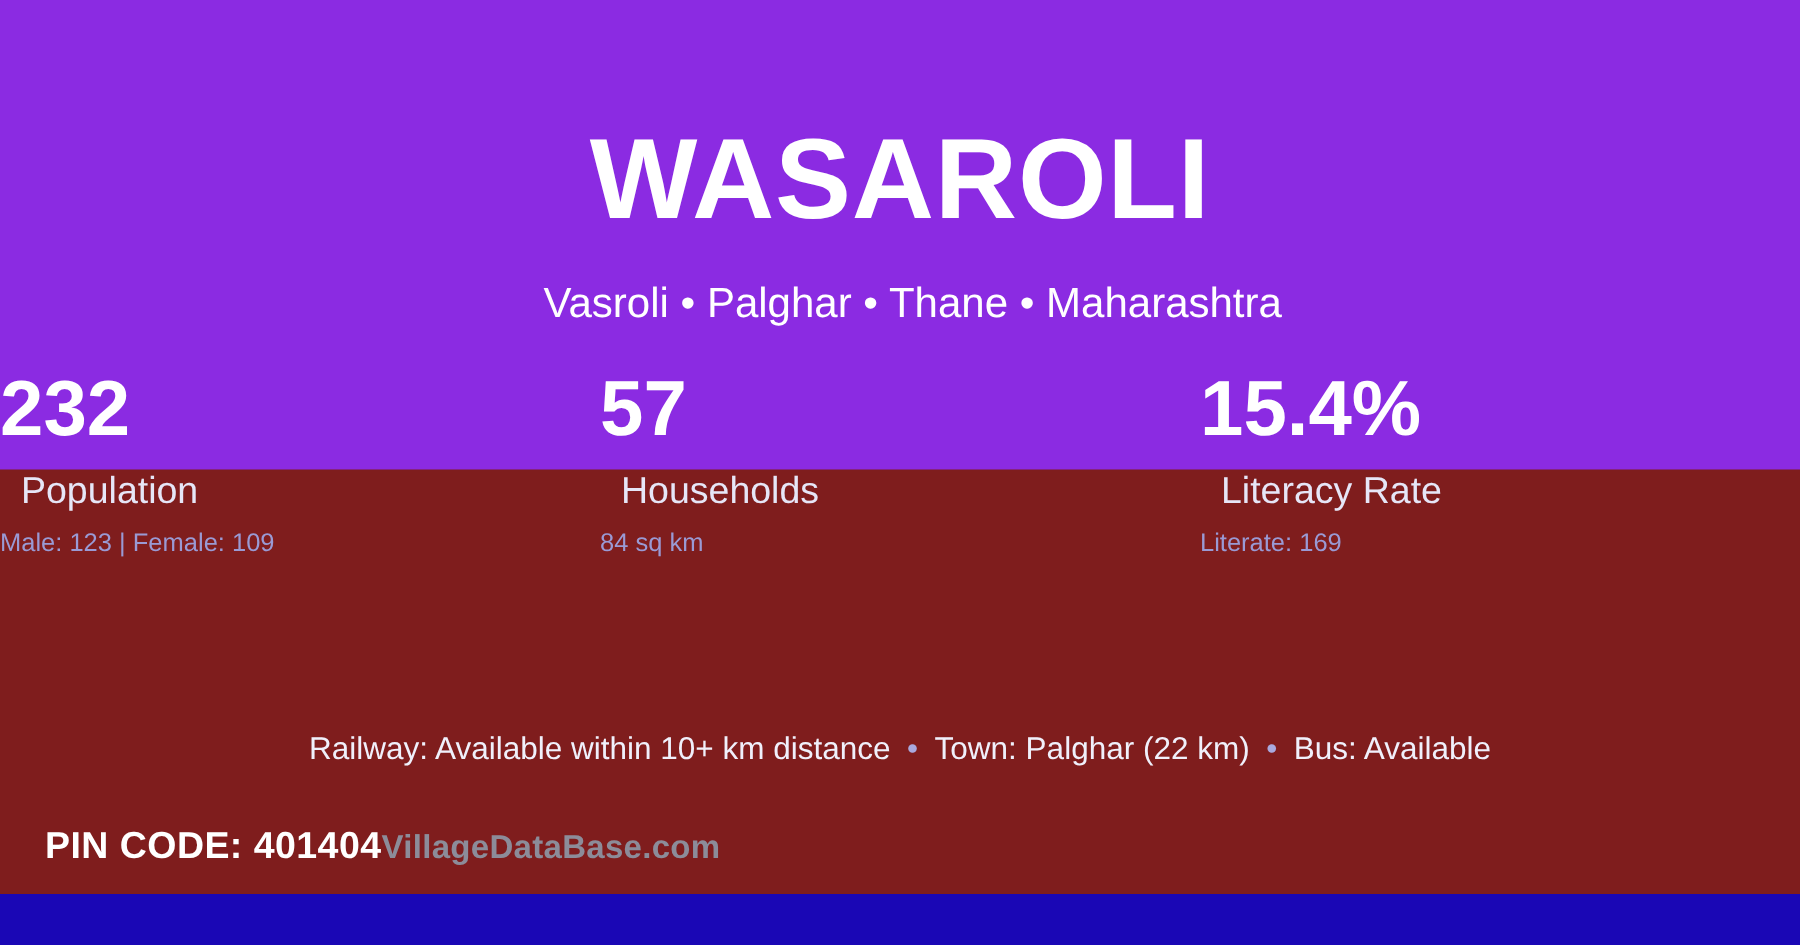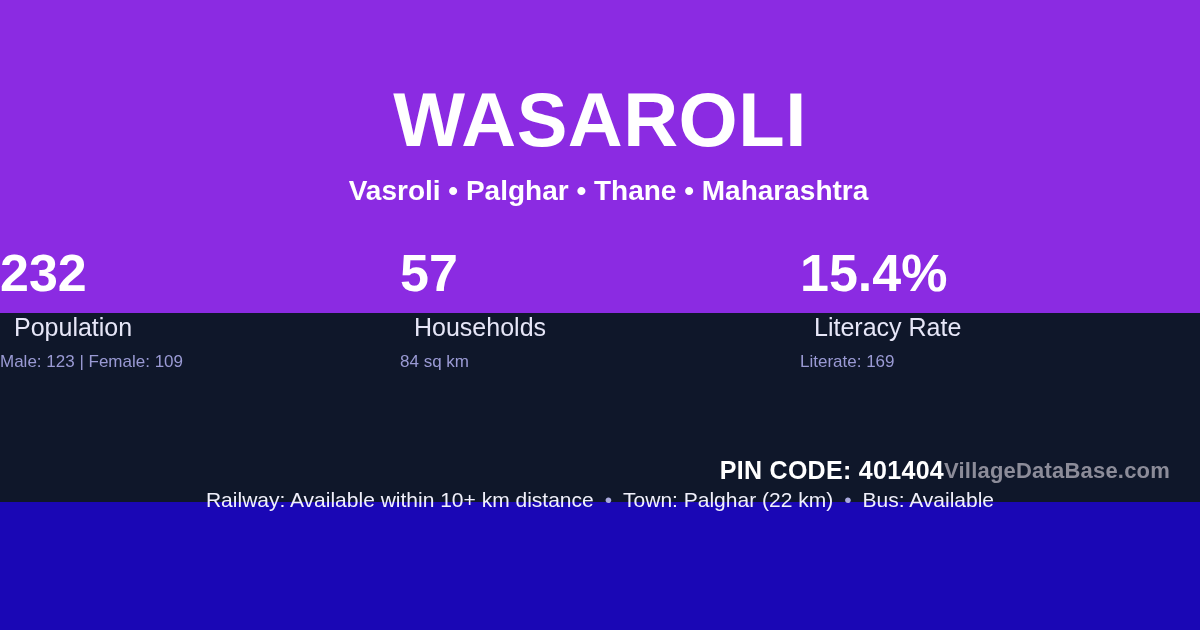--- a/index.html
+++ b/index.html
@@ -11,22 +11,22 @@
     width: 1200px;
     height: 630px;
     overflow: hidden;
     font-family: "Liberation Sans", "DejaVu Sans", sans-serif;
     background: #1a07b5;
   }
 
   .card {
     position: relative;
     width: 1200px;
-    height: 502px;
-    background: #0f172a;
+    height: 596px;
+    background: #7f1d1d;
   }
 
   
   .purple-band {
     position: absolute;
     top: 0;
     left: 0;
     width: 1200px;
     height: 313px;
     background: #8b2be2;
@@ -43,25 +43,25 @@
   .village-title {
     margin: 0;
     padding-top: 82px;
     font-size: 76px;
     line-height: 1.0;
     font-weight: 700;
     letter-spacing: 0.5px;
     color: #ffffff;
   }
   .village-subtitle {
-    margin: 3px;
+    margin: 14px;
     padding-top: 16px;
     font-size: 28px;
     line-height: 1.0;
-    font-weight: 700;
+    font-weight: 400;
     color: #ffffff;
     padding-left: 17px;
   }
 
   
   .stats-row {
     position: absolute;
     top: 243px;
     left: 0;
     width: 1200px;
@@ -112,21 +112,21 @@
 
   
   .footer {
     position: absolute;
     left: 0;
     bottom: 0;
     width: 1200px;
     height: 64px;
     display: flex;
     align-items: center;
-    justify-content: flex-end;
+    justify-content: flex-start;
     box-sizing: border-box;
     padding: 0 30px;
   }
   .pin-code {
     font-size: 25px;
     line-height: 29px;
     font-weight: 700;
     color: #ffffff;
     letter-spacing: 0.3px;
   }

